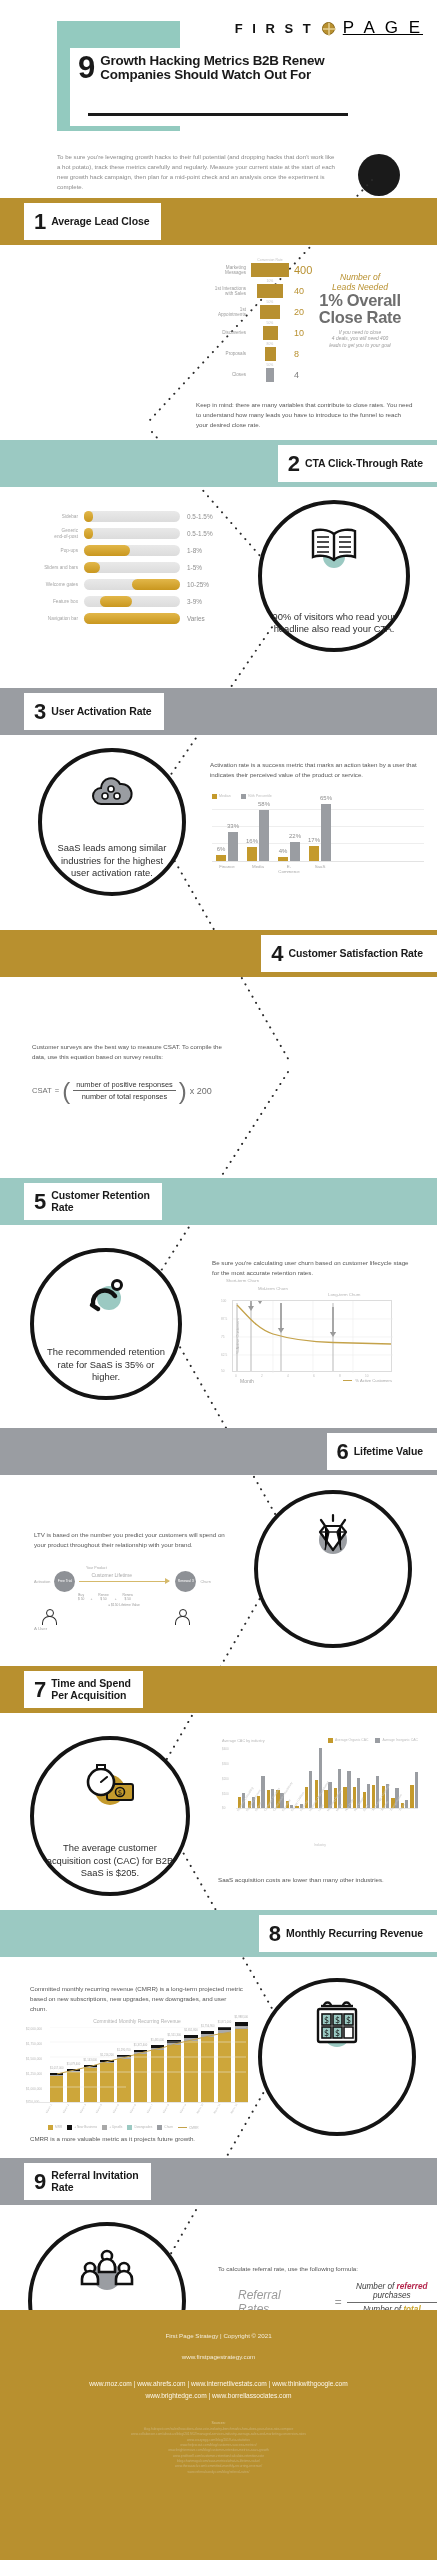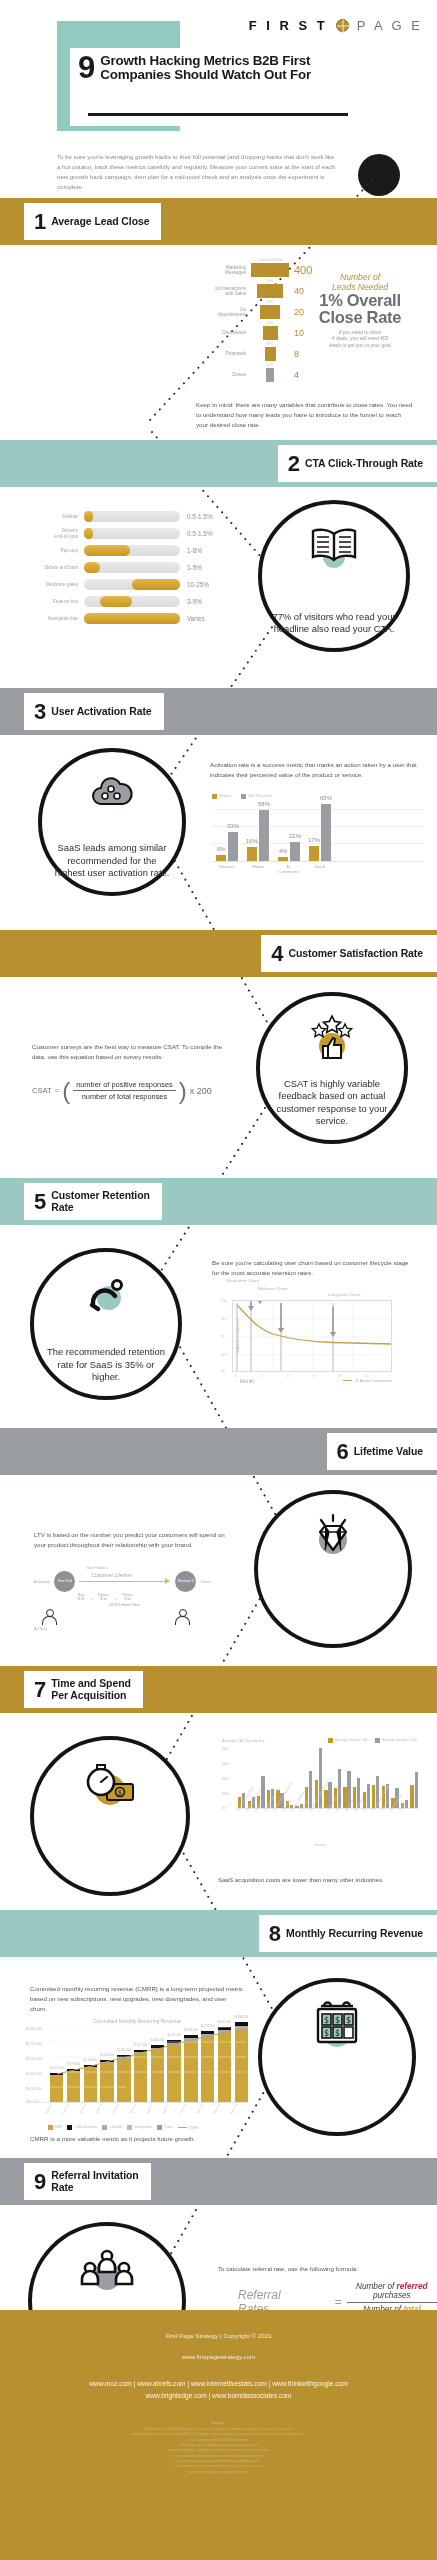--- a/index.html
+++ b/index.html
@@ -6,21 +6,21 @@
   html,body { background:#ffffff; }
   body {
     width:437px; height:2560px; position:relative; overflow:hidden;
     font-family:"Liberation Sans", sans-serif; color:#333;
   }
   .page { width:437px; height:2560px; position:relative; background:#fff; }
 
   
   .brand { position:absolute; top:18px; right:14px; display:flex; align-items:center; gap:8px; }
   .brand .b1 { font-weight:bold; font-size:13px; letter-spacing:3px; color:#111; }
-  .brand .b2 { font-size:13px; letter-spacing:3px; color:#737373; }
+  .brand .b2 { font-size:17px; letter-spacing:3px; color:#000000;text-decoration:underline; }
   .brand .globe {
     width:13px; height:13px; border-radius:50%; background:#b8902f;
     border:1.2px solid #8d6c1d; position:relative; display:inline-block;
   }
   .brand .globe:before{content:"";position:absolute;left:5px;top:0;width:2px;height:13px;background:#e8d49a;opacity:.7;}
   .brand .globe:after{content:"";position:absolute;top:5px;left:0;width:13px;height:2px;background:#e8d49a;opacity:.7;}
 
   .tealbox { position:absolute; left:57px; top:21px; width:123px; height:110px; background:#93cabf; }
   .titlecard { position:absolute; left:70px; top:48px; width:300px; height:78px; background:#fff; }
   .bignum { font-family:"Liberation Sans", sans-serif; font-weight:bold; font-size:31px; color:#1a1a1a; line-height:.92; }
@@ -181,21 +181,21 @@
     <span class="b1">F I R S T</span>
     <span class="globe"></span>
     <span class="b2">P A G E</span>
   </div>
 
   <div class="tealbox"></div>
   <div class="titlecard"></div>
   <div class="title-row">
     <span class="bignum">9</span>
     <span class="title-txt">
-      <span>Growth Hacking Metrics B2B First</span><br>
+      <span>Growth Hacking Metrics B2B Renew</span><br>
       <span>Companies Should Watch Out For</span>
     </span>
   </div>
   <div class="title-rule"></div>
   <div class="intro">To be sure you're leveraging growth hacks to their full potential (and dropping hacks that don't work like a hot potato), track these metrics carefully and regularly. Measure your current state at the start of each new growth hack campaign, then plan for a mid-point check and an analysis once the experiment is complete.</div>
   <div class="blackdot"></div>
 
   <svg class="dots" viewBox="0 0 437 2560" preserveAspectRatio="none">
     <g stroke="#2b2b2b" stroke-width="2" stroke-linecap="round" stroke-dasharray="0.1 7" fill="none">
       <path d="M372 180 L150 420"></path>
@@ -344,40 +344,40 @@
     <div class="circ-icon" style="top:20px">
       <svg width="52" height="46" viewBox="0 0 52 46">
         <circle cx="26" cy="33" r="11" fill="#9bc9c2"></circle>
         <path d="M26 10 C20 5 10 5 5 7 v26 c5-2 15-2 21 3 5-5 15-5 21-3 V7 c-5-2-15-2-21 3z" fill="#fff" stroke="#111" stroke-width="2.4"></path>
         <g stroke="#111" stroke-width="1.6">
           <path d="M9 13h12M9 18h12M9 23h12M9 28h12M31 13h12M31 18h12M31 23h12M31 28h12"></path>
         </g>
         <path d="M26 10v26" stroke="#111" stroke-width="2.4"></path>
       </svg>
     </div>
-    <div class="ctext">77% of visitors who read your headline also read your CTA.</div>
+    <div class="ctext">90% of visitors who read your headline also read your CTA.</div>
   </div>
 
   <div class="band gray" style="top:688px">
     <div class="label left">
       <span class="n">3</span>
       <span class="t">User Activation Rate</span>
     </div>
   </div>
 
   <div class="circle" style="left:38px; top:748px; width:148px; height:148px;">
     <div class="circ-icon" style="top:22px">
       <svg width="46" height="36" viewBox="0 0 46 36">
         <path d="M12 30 a8 8 0 0 1 0-16 a10 10 0 0 1 19-4 a8 8 0 0 1 3 20z" fill="#9a9da2" stroke="#111" stroke-width="2"></path>
         <circle cx="16" cy="22" r="3" fill="#fff" stroke="#111" stroke-width="1.6"></circle>
         <circle cx="28" cy="22" r="3" fill="#fff" stroke="#111" stroke-width="1.6"></circle>
         <circle cx="22" cy="15" r="3" fill="#fff" stroke="#111" stroke-width="1.6"></circle>
       </svg>
     </div>
-    <div class="ctext">SaaS leads among similar recommended for the highest user activation rate.</div>
+    <div class="ctext">SaaS leads among similar industries for the highest user activation rate.</div>
   </div>
 
   <div class="body-txt" style="left:210px; top:760px; width:210px;">Activation rate is a success metric that marks an action taken by a user that indicates their perceived value of the product or service.</div>
 
   <div class="barchart" style="left:212px; top:794px; width:212px;">
     <div class="bc-legend">
       <span><i style="background:#c49a2c"></i><span>Median</span></span>
       <span><i style="background:#9a9da2"></i><span>90th Percentile</span></span>
     </div>
     <div class="bc-plot">
@@ -425,33 +425,20 @@
     </div>
   </div>
 
   <div class="band gold" style="top:930px">
     <div class="label right">
       <span class="n">4</span>
       <span class="t">Customer Satisfaction Rate</span>
     </div>
   </div>
 
-  <div class="circle" style="left:256px; top:992px; width:152px; height:152px;">
-    <div class="circ-icon" style="top:18px">
-      <svg width="50" height="48" viewBox="0 0 50 48">
-        <circle cx="25" cy="32" r="13" fill="#c49a2c"></circle>
-        <path d="M25 2 l2.6 5.4 6 .8-4.4 4.2 1.1 6-5.3-2.9-5.3 2.9 1.1-6-4.4-4.2 6-.8z" fill="#fff" stroke="#111" stroke-width="1.6"></path>
-        <path d="M12 10 l2 4.2 4.6.6-3.4 3.2.9 4.6-4.1-2.2-4.1 2.2.9-4.6-3.4-3.2 4.6-.6z" fill="#fff" stroke="#111" stroke-width="1.4"></path>
-        <path d="M38 10 l2 4.2 4.6.6-3.4 3.2.9 4.6-4.1-2.2-4.1 2.2.9-4.6-3.4-3.2 4.6-.6z" fill="#fff" stroke="#111" stroke-width="1.4"></path>
-        <path d="M21 44 v-12 l5-8 2 1 -1 6 h7 v13z" fill="#fff" stroke="#111" stroke-width="2"></path>
-        <path d="M16 32h5v12h-5z" fill="#fff" stroke="#111" stroke-width="2"></path>
-      </svg>
-    </div>
-    <div class="ctext">CSAT is highly variable feedback based on actual customer response to your service.</div>
-  </div>
 
   <div class="body-txt" style="left:32px; top:1042px; width:200px;">Customer surveys are the best way to measure CSAT. To compile the data, use this equation based on survey results:</div>
 
   <div class="formula" style="left:32px; top:1080px;">
     <span>CSAT</span>
     <span>=</span>
     <span class="paren">(</span>
     <span class="frac">
       <div class="num">number of positive responses</div>
       <div class="den">number of total responses</div>
@@ -599,20 +586,21 @@
       <svg width="58" height="50" viewBox="0 0 58 50">
         <circle cx="29" cy="28" r="15" fill="#c49a2c"></circle>
         <rect x="26" y="22" width="26" height="16" rx="2" fill="#c49a2c" stroke="#111" stroke-width="2"></rect>
         <circle cx="39" cy="30" r="4.5" fill="none" stroke="#111" stroke-width="1.6"></circle>
         <text x="39" y="33" font-size="7" text-anchor="middle" fill="#111" font-family="DejaVu Sans">$</text>
         <circle cx="20" cy="20" r="13" fill="#fff" stroke="#111" stroke-width="2.6"></circle>
         <rect x="16" y="3" width="8" height="4" fill="#fff" stroke="#111" stroke-width="2"></rect>
         <path d="M20 20 l6-5" stroke="#111" stroke-width="2" stroke-linecap="round"></path>
       </svg>
     </div>
+    <div class="ctext">The average customer acquisition cost (CAC) for B2B SaaS is $205.</div>
   </div>
 
   <div class="cacchart" style="left:222px; top:1738px; width:196px;">
     <div style="display:flex; justify-content:space-between; align-items:center;">
       <span class="cac-title">Average CAC by industry</span>
       <span class="cac-legend">
         <span><i style="background:#c49a2c"></i><span>Average Organic CAC</span></span>
         <span><i style="background:#9a9da2"></i><span>Average Inorganic CAC</span></span>
       </span>
     </div>

